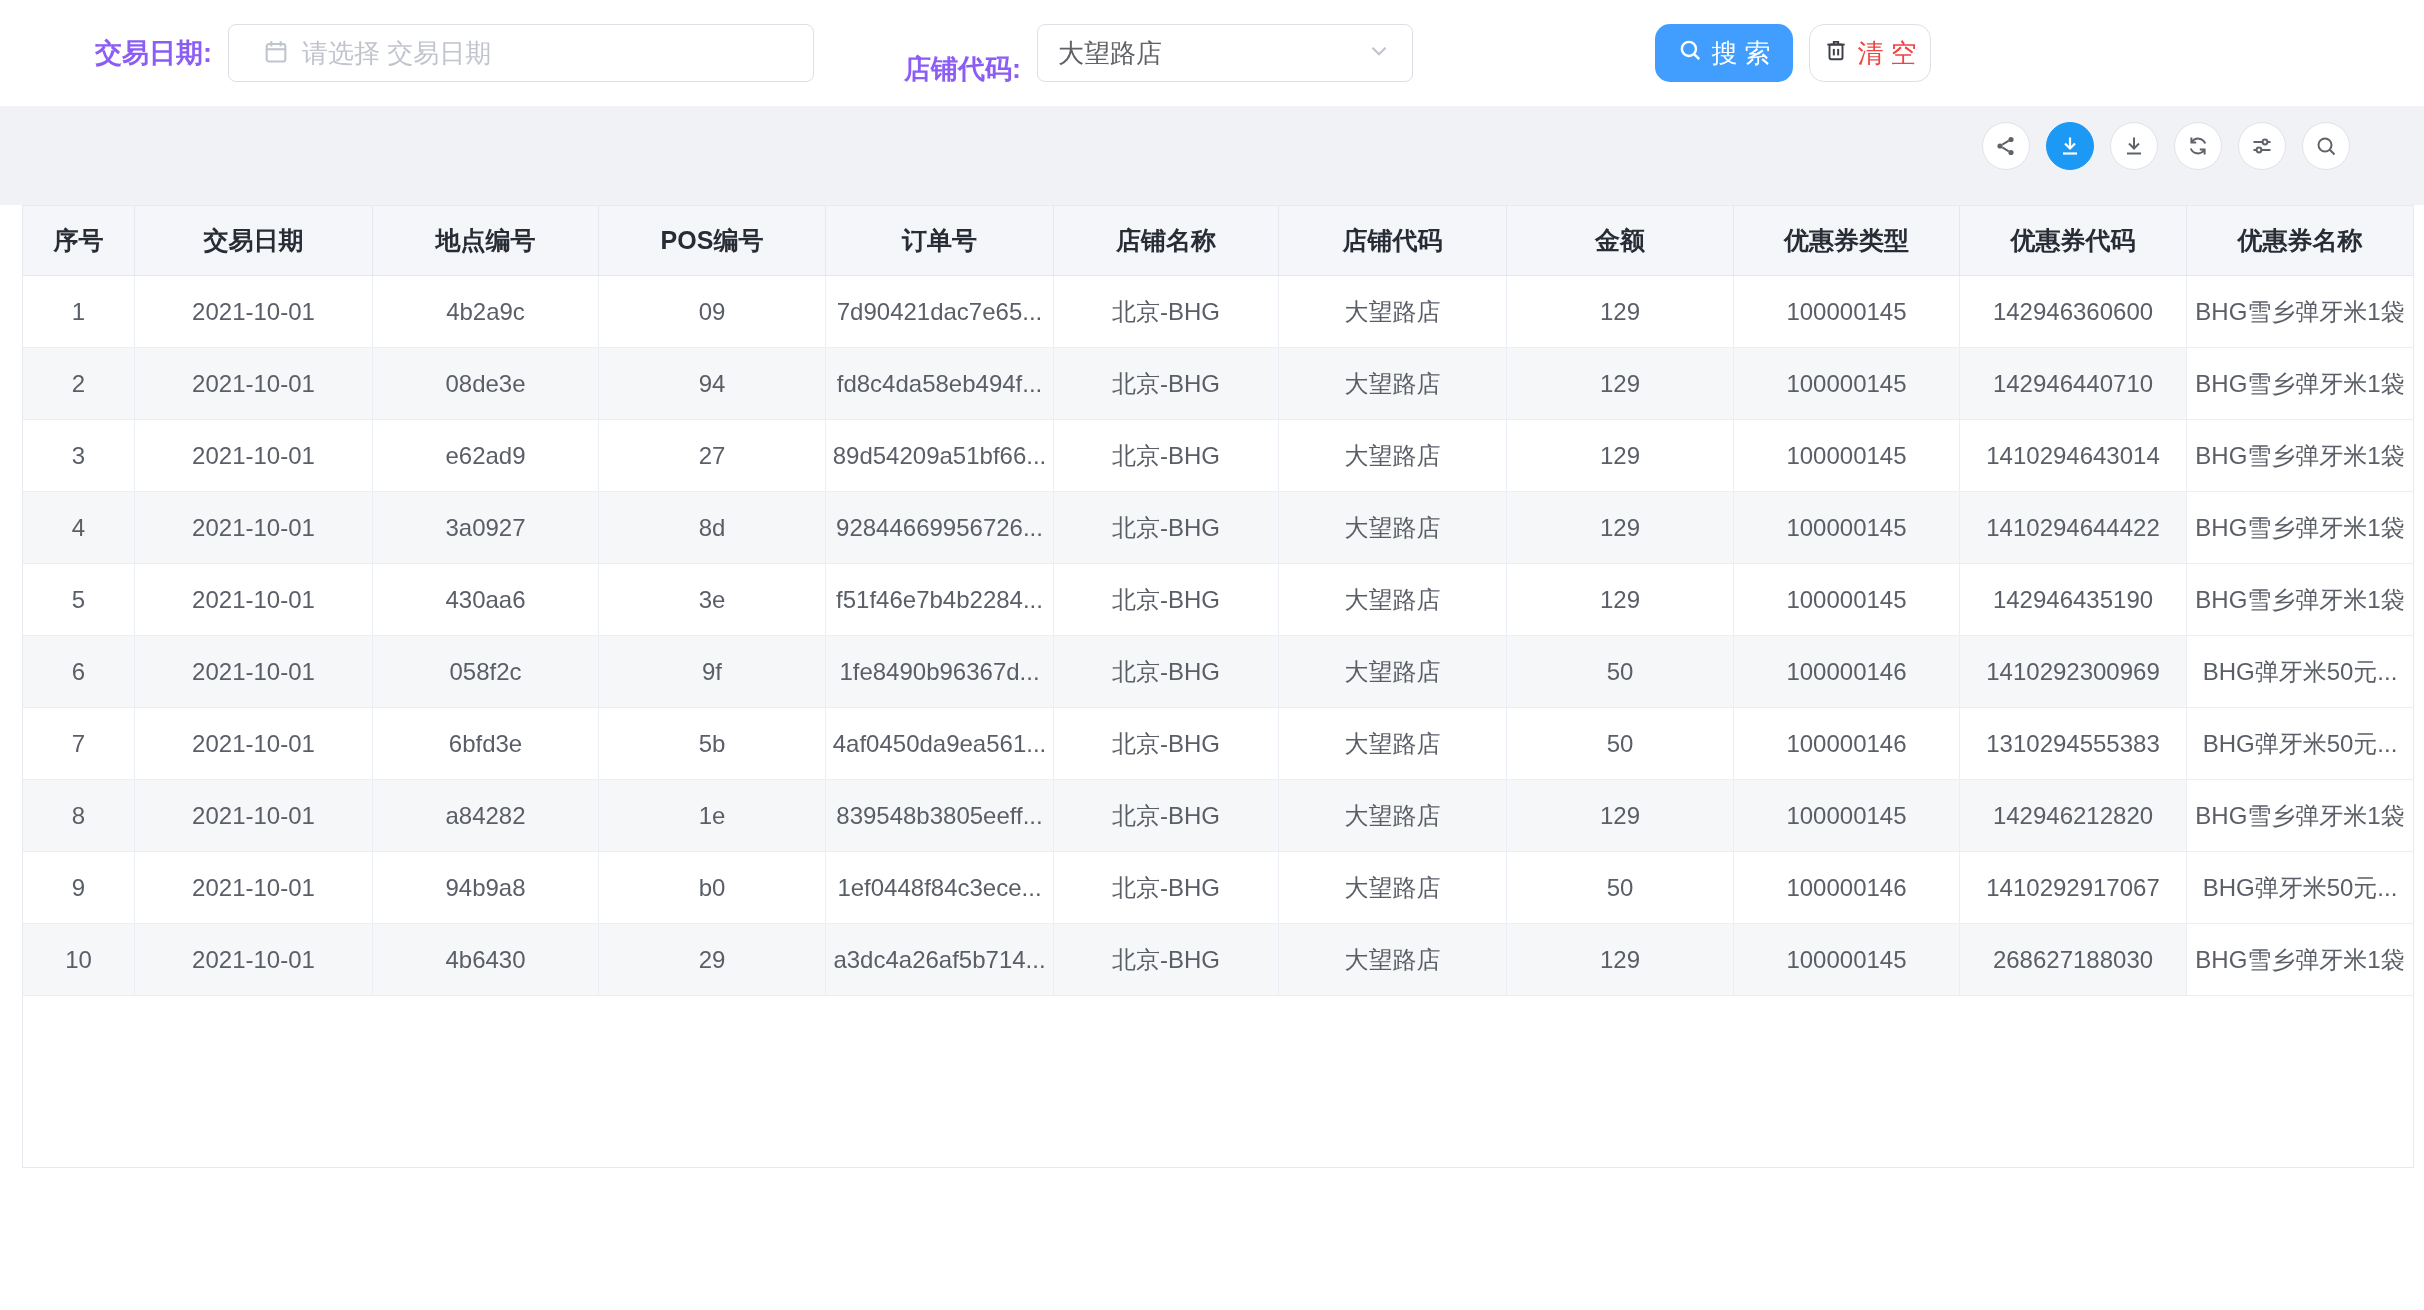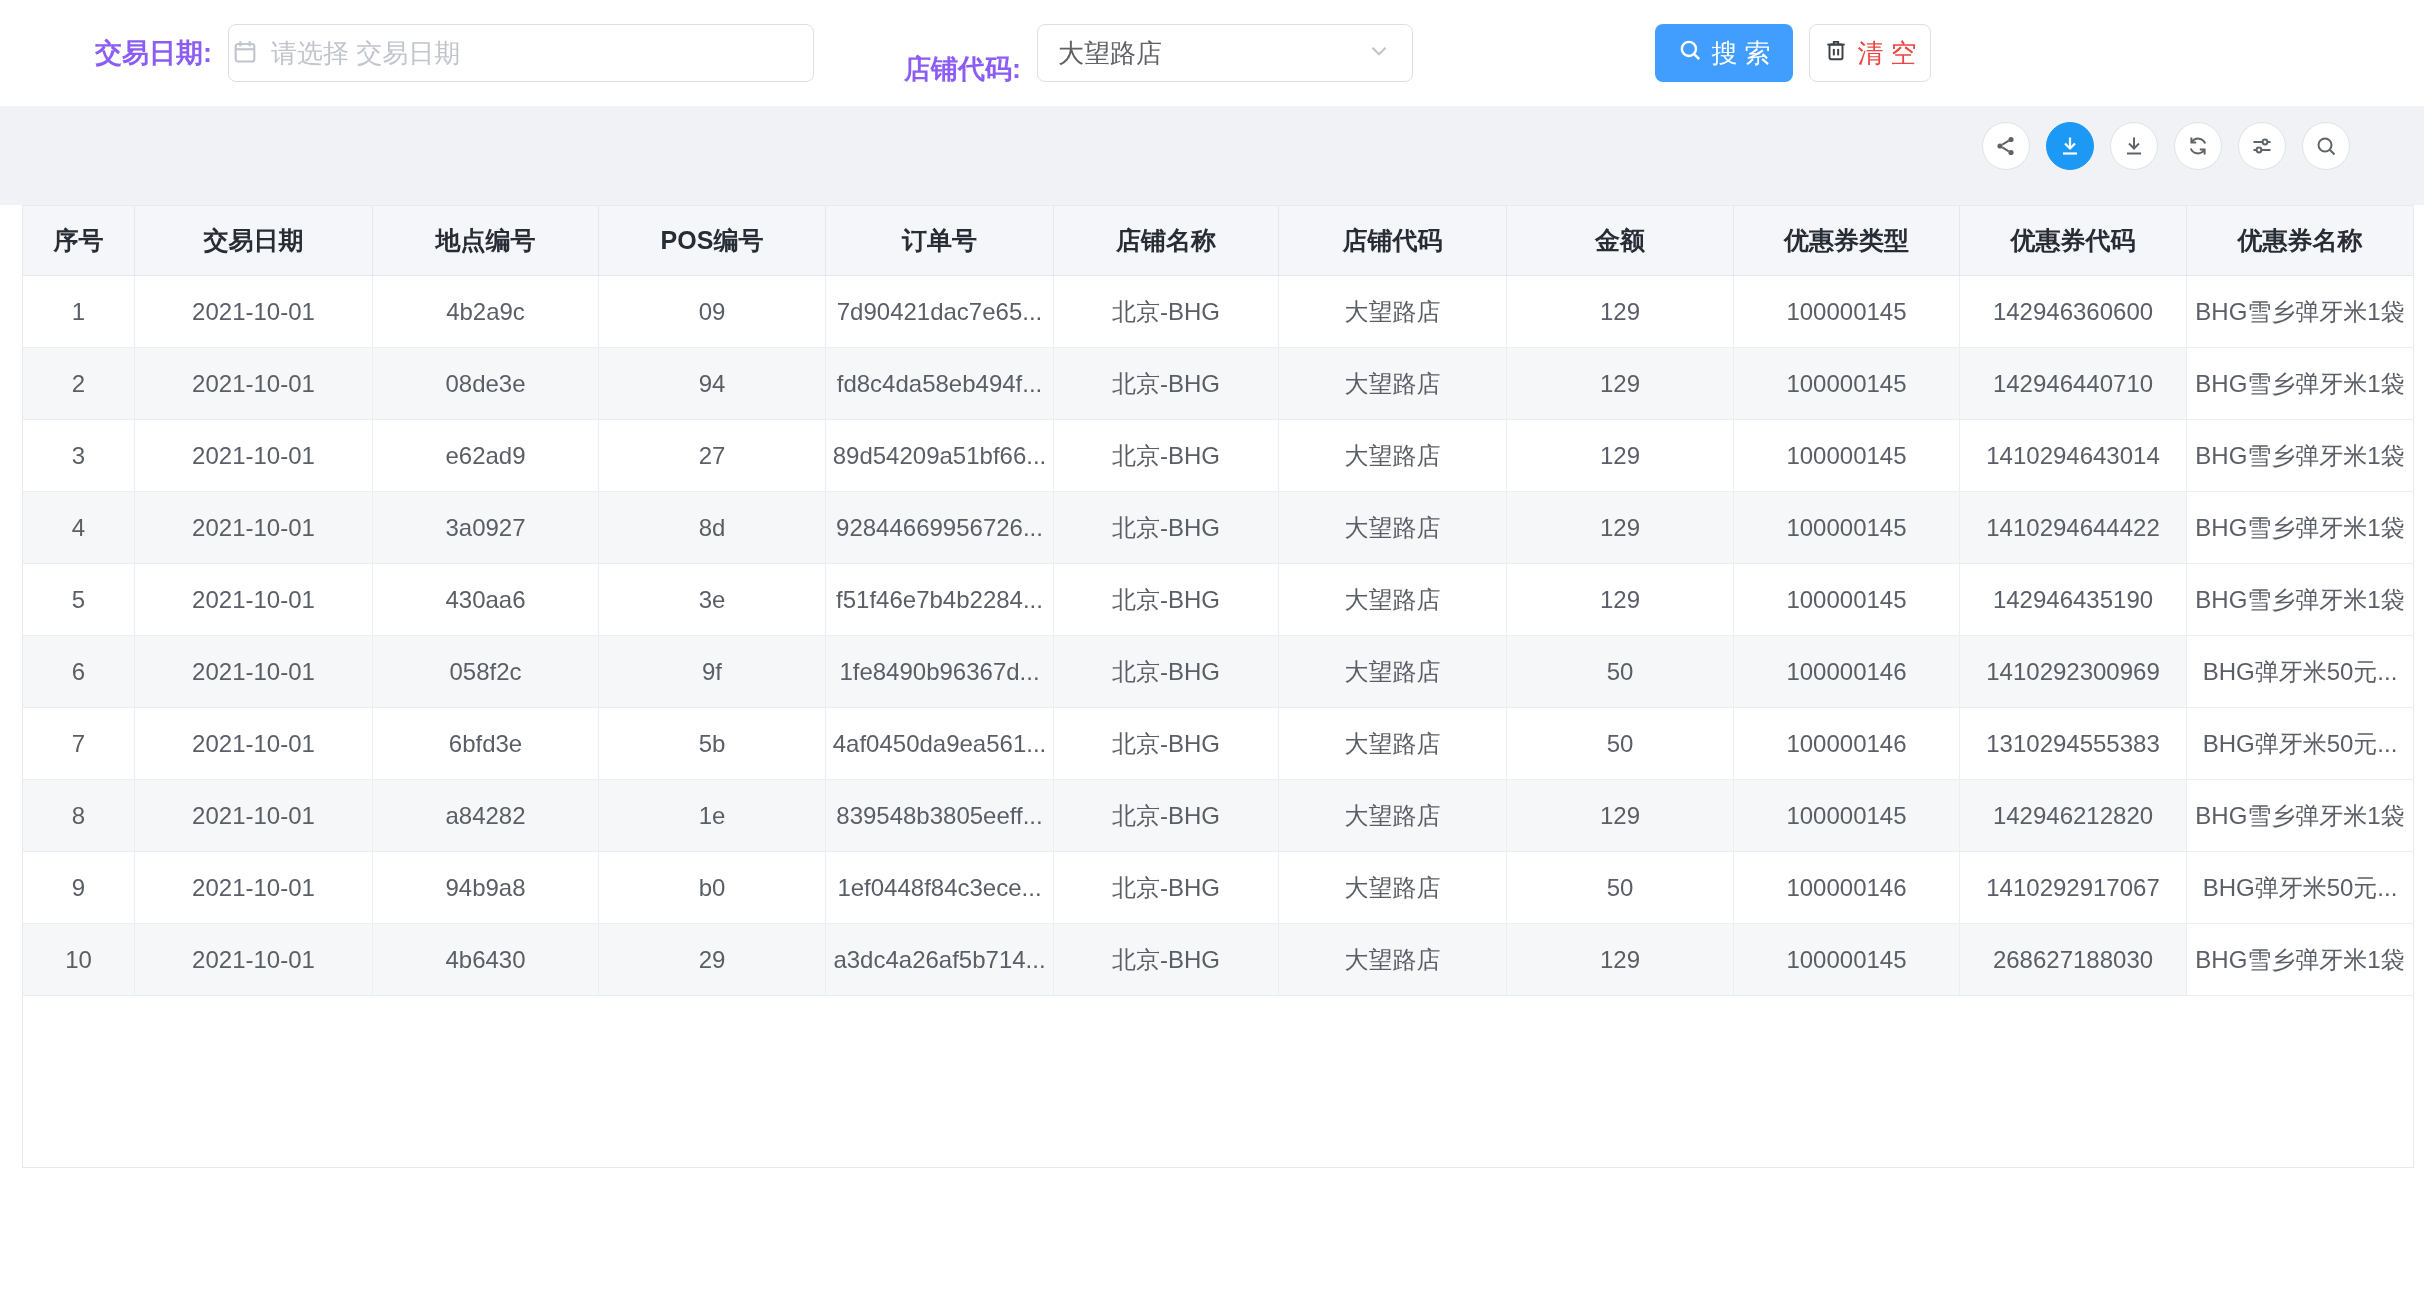--- a/index.html
+++ b/index.html
@@ -14,31 +14,31 @@
   .page { position:absolute; inset:0; }
 
   
   .filter-bar {
     position:absolute; top:0; left:0; right:0; height:106px;
     background:#ffffff; display:flex; align-items:center; padding-left:95px;
   }
   .f-label { font-size:27px; font-weight:700; color:#8b5cf6; margin-right:16px; white-space:nowrap; }
   .date-input {
     width:586px; height:58px; border:1px solid #dcdfe6; border-radius:8px;
-    background:#fff; display:flex; align-items:center; padding:0 2px; gap:12px;
+    background:#fff; display:flex; align-items:center; padding:0 33px; gap:12px;
   }
   .date-input .ph { color:#c0c4cc; font-size:26px; }
   .select-box {
     width:376px; height:58px; border:1px solid #dcdfe6; border-radius:8px;
     background:#fff; display:flex; align-items:center; padding:0 20px;
   }
   .select-box .val { color:#606266; font-size:26px; flex:1; }
   .lbl2 { margin-left:90px;margin-top:32px; }
   .btn {
-    height:58px; border-radius:8px; display:flex; align-items:center; justify-content:center;
+    height:58px; border-radius:15px; display:flex; align-items:center; justify-content:center;
     gap:8px; font-size:26px; cursor:pointer; border:1px solid transparent;
   }
   .btn-search { width:138px; background:#419eff; color:#fff; margin-left:242px; }
   .btn-clear  { width:122px; background:#fff; color:#ef4444; border-color:#dcdfe6; margin-left:16px; }
 
   
   .toolbar { position:absolute; top:122px; right:74px; display:flex; gap:16px; }
   .circle-btn {
     width:48px; height:48px; border-radius:50%; background:#fff;
     border:1px solid #dfe3e8; display:flex; align-items:center; justify-content:center; cursor:pointer;

